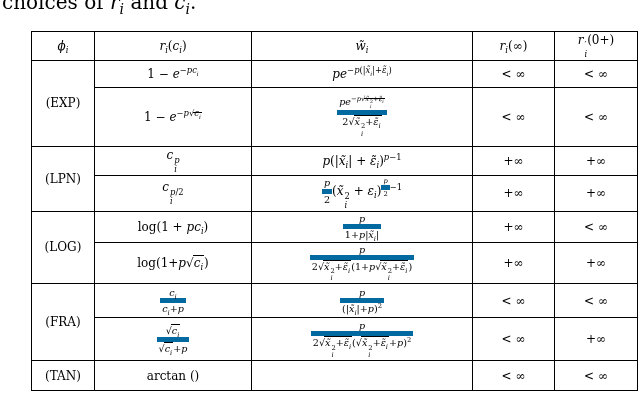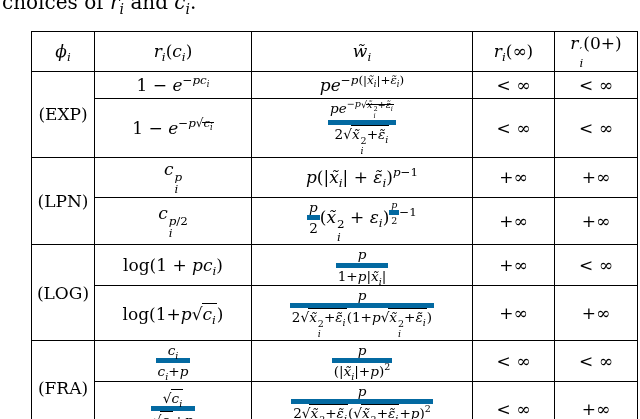--- a/index.html
+++ b/index.html
@@ -17,21 +17,21 @@
     border:1.5px solid #000;
   }
   table.phi col.c0{width:63px;}
   table.phi col.c1{width:157px;}
   table.phi col.c2{width:221px;}
   table.phi col.c3{width:82px;}
   table.phi col.c4{width:83px;}
   table.phi th, table.phi td{
     border:1px solid #000;
     text-align:center;vertical-align:middle;
-    font-size:17px;font-weight:normal;
+    font-size:12px;font-weight:normal;
     padding:1px 3px;overflow:hidden;
   }
   td.grp{vertical-align:top;padding-top:5px;}
   .rh25{height:25px;} .rh27{height:27px;} .rh28{height:28px;} .rh29{height:29px;}
   .rh30{height:30px;} .rh34{height:34px;} .rh40{height:40px;}
   .rh43{height:43px;} .rh59{height:59px;}
   sub,sup{font-size:0.7em;line-height:0;}
   .frac{display:inline-block;vertical-align:middle;text-align:center;font-size:0.8em;line-height:1.2;}
   .frac .nu{display:block;padding:0 2px;}
   .frac .de{display:block;border-top:5px solid #0369a1;padding:0 2px;}

